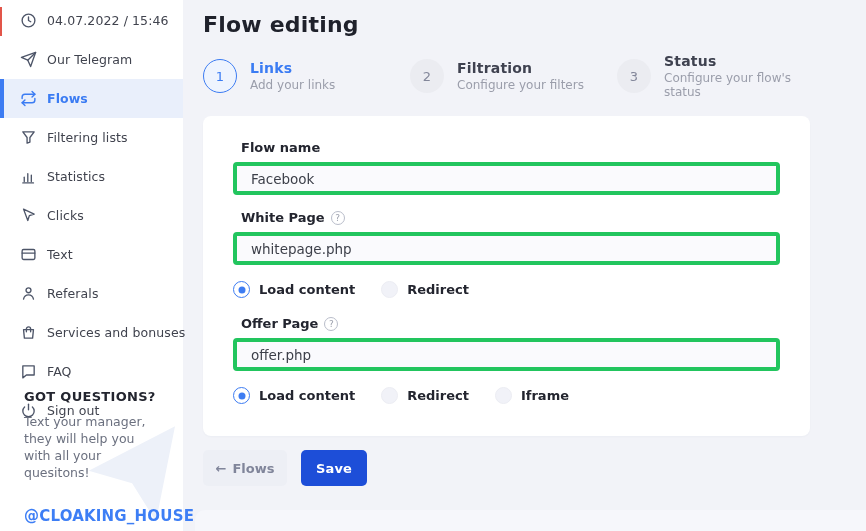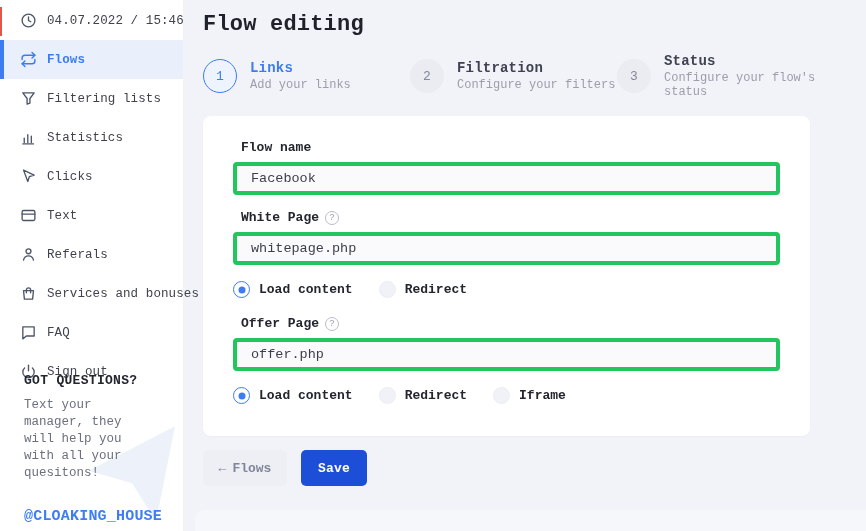--- a/index.html
+++ b/index.html
@@ -1,18 +1,18 @@
 <!DOCTYPE html>
 <html><head>
 <meta charset="utf-8">
 <style>
   * { margin:0; padding:0; box-sizing:border-box; }
   html,body { width:866px; height:531px; }
   body { font-family:"DejaVu Sans","Liberation Sans",sans-serif; background:#f2f3f8; overflow:hidden; }
-  .app { position:relative; width:866px; height:531px;font-family:Liberation Mono, monospace; }
+  .app { position:relative; width:866px; height:531px; }
 
   
   .sidebar { position:absolute; left:0; top:0; width:183px; height:531px; background:#ffffff; z-index:2; }
   .scroll-indicator { position:absolute; left:0; top:7px; width:2px; height:29px; background:#e25549; }
   .nav { padding-top:1px; }
   .nav-item { position:relative; display:flex; align-items:center; height:39px; padding-left:20px; cursor:pointer; color:#40434e; }
   .nav-item .icn { width:17px; height:17px; display:flex; align-items:center; justify-content:center; color:#4d5568; flex:0 0 17px; }
   .nav-item .lbl { margin-left:10px; font-size:12.5px; font-weight:500; letter-spacing:.1px; white-space:nowrap; }
   .nav-item.active { background:#e9effb; }
   .nav-item.active::before { content:""; position:absolute; left:0; top:0; bottom:0; width:4px; background:#3d7cf2; }
@@ -78,20 +78,29 @@
       <div class="nav-item">
         <span class="icn">
           <svg viewBox="0 0 24 24" width="17" height="17" fill="none" stroke="currentColor" stroke-width="1.9" stroke-linecap="round" stroke-linejoin="round">
               <circle cx="12" cy="12" r="9"></circle>
               <path d="M12 7v5l3.2 1.8"></path>
             </svg>
         </span>
         <span class="lbl">04.07.2022 / 15:46</span>
       </div>
 
+      <div class="nav-item">
+        <span class="icn">
+          <svg viewBox="0 0 24 24" width="17" height="17" fill="none" stroke="currentColor" stroke-width="1.9" stroke-linecap="round" stroke-linejoin="round">
+              <path d="M22 2L11 13"></path>
+              <path d="M22 2l-7 20-4-9-9-4 20-7z"></path>
+            </svg>
+        </span>
+        <span class="lbl">Our Telegram</span>
+      </div>
 
       <div class="nav-item active">
         <span class="icn">
           <svg viewBox="0 0 24 24" width="17" height="17" fill="none" stroke="currentColor" stroke-width="2" stroke-linecap="round" stroke-linejoin="round">
               <path d="M17 2l4 4-4 4"></path>
               <path d="M3 12V10a4 4 0 0 1 4-4h14"></path>
               <path d="M7 22l-4-4 4-4"></path>
               <path d="M21 12v2a4 4 0 0 1-4 4H3"></path>
             </svg>
         </span>

